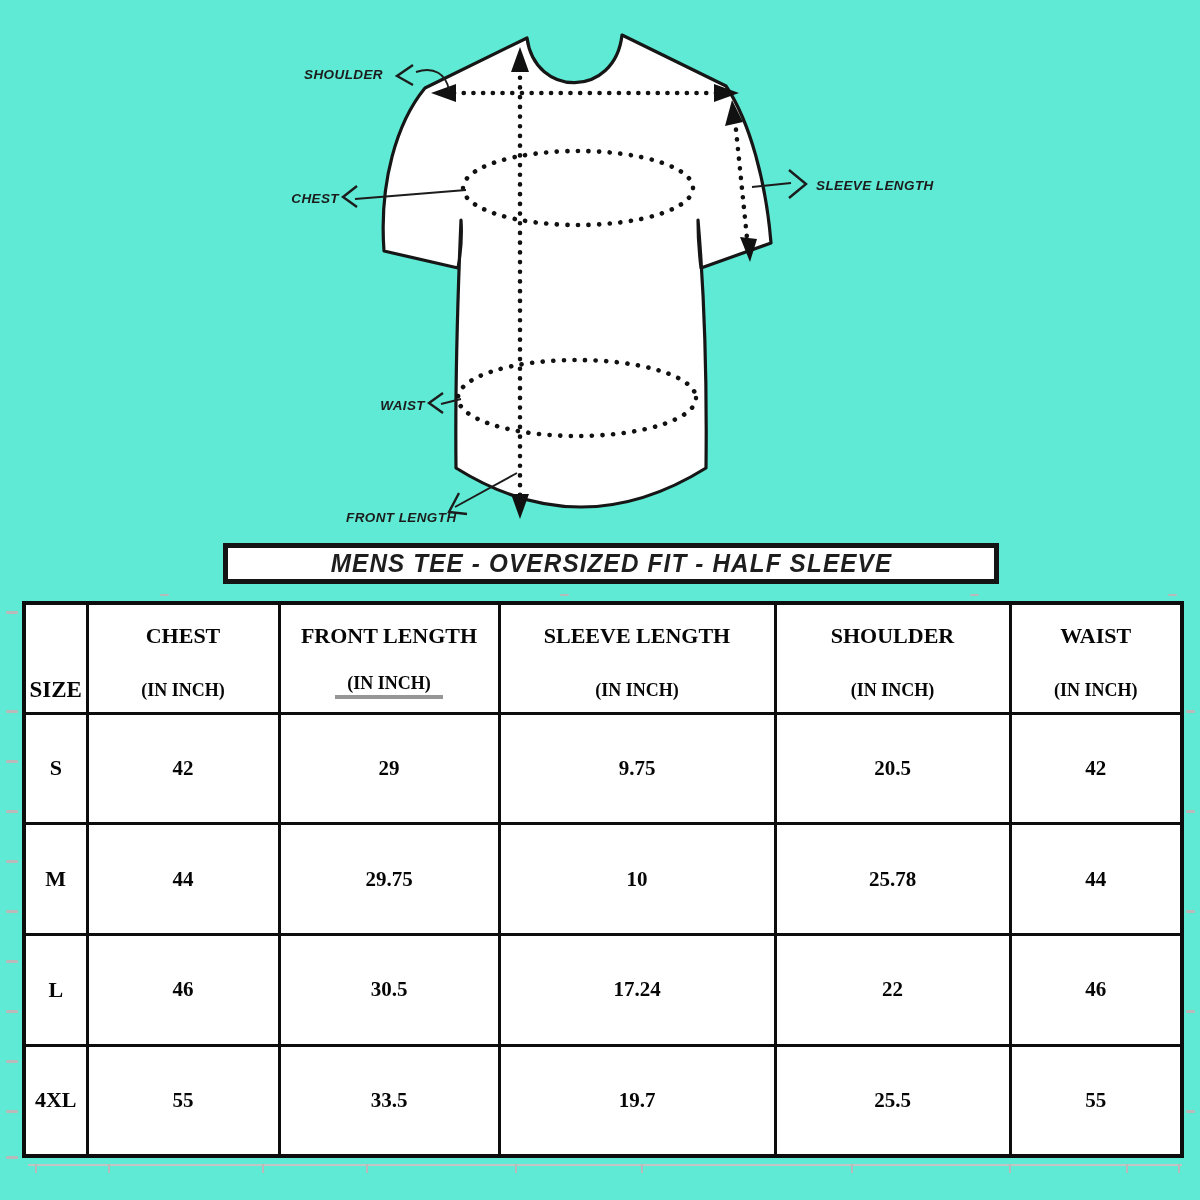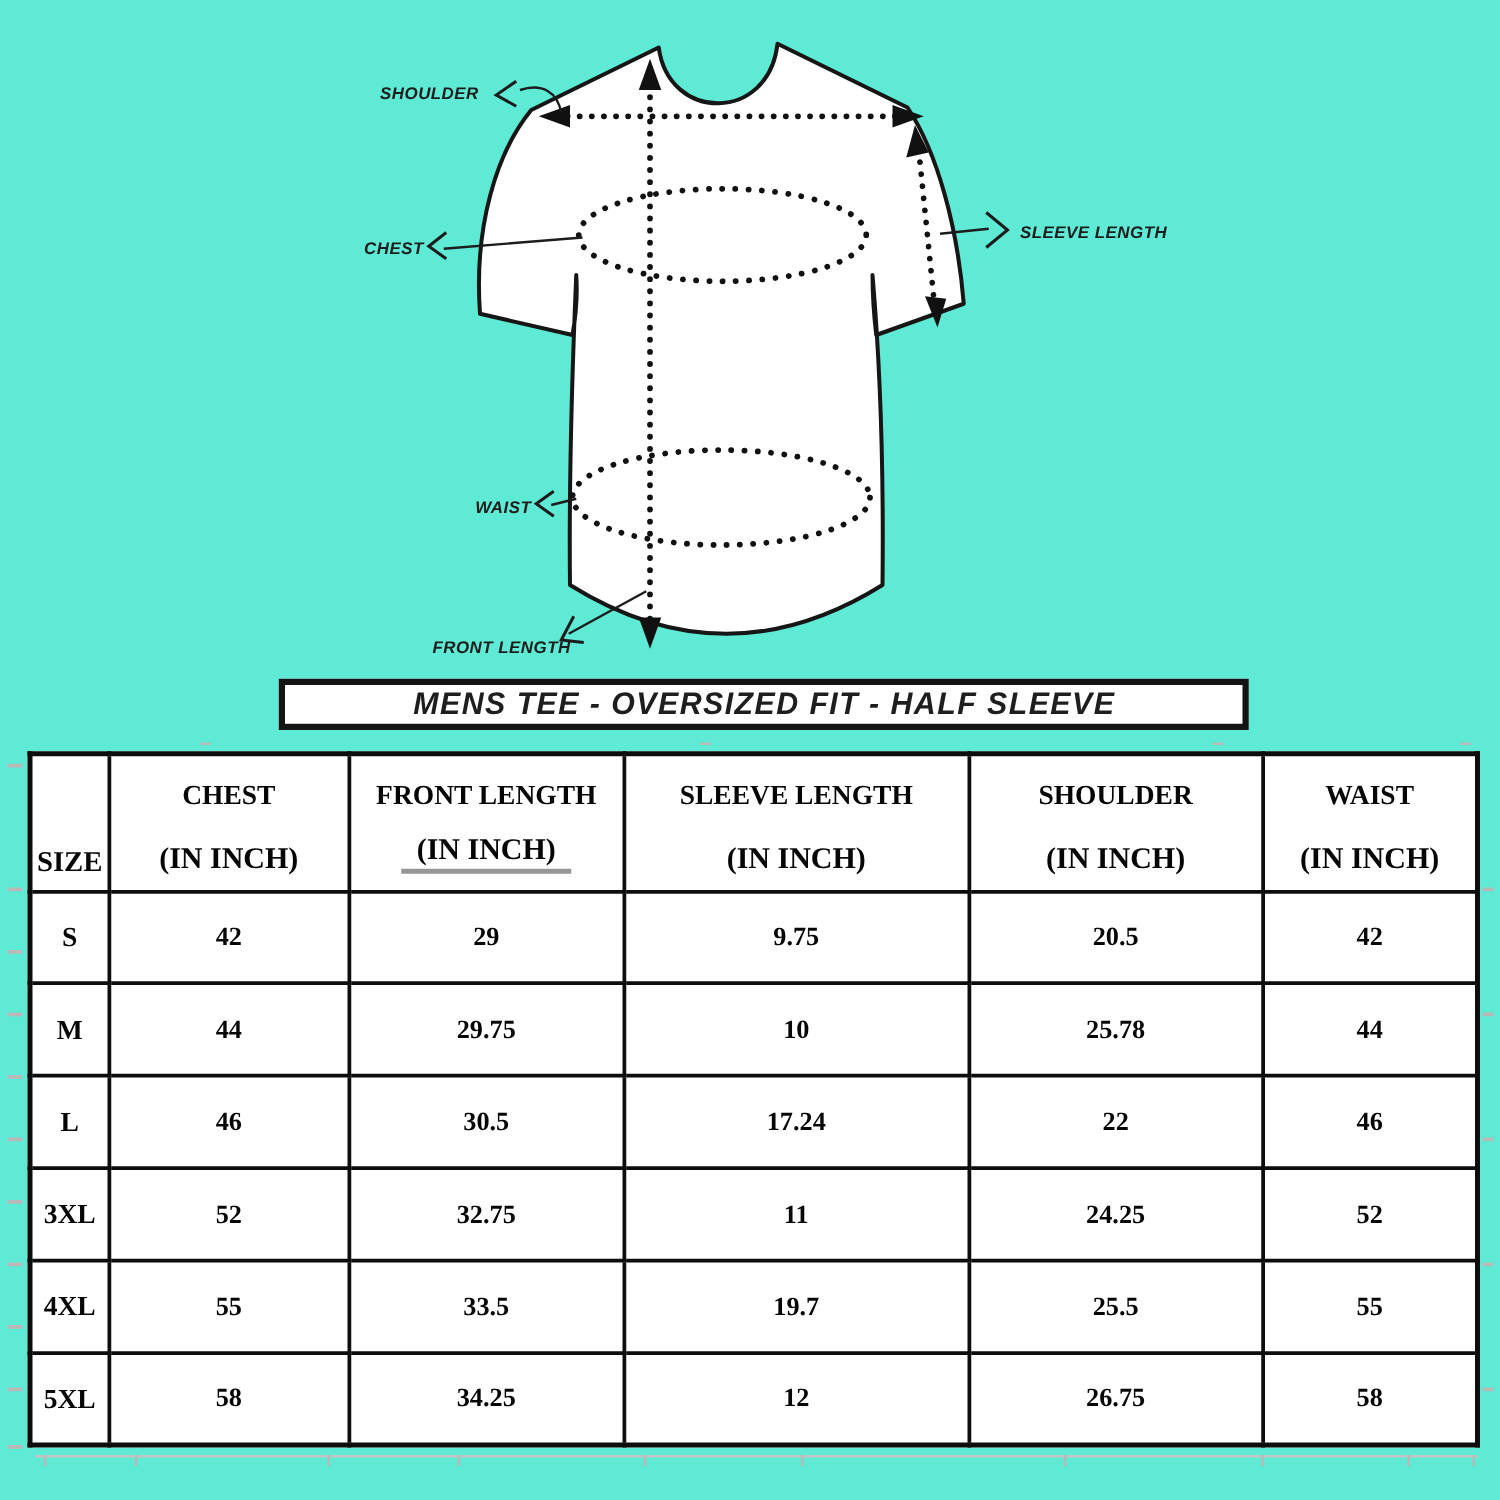--- a/index.html
+++ b/index.html
@@ -36,21 +36,21 @@
   .size-table{border:4px solid #0d0d0d;}
   .size-table thead tr{height:110px;}
   .size-table tbody tr{height:49px;}
   .hwrap{
     height:100%;box-sizing:border-box;display:flex;flex-direction:column;
     justify-content:space-between;align-items:center;padding:20px 0 13px;
   }
   .th-size .hwrap{justify-content:flex-end;padding-bottom:11px;}
   .hlabel{font-size:22px;line-height:1;}
   .th-size .hlabel{font-size:23px;}
-  .hsub{font-size:24px;line-height:1;}
+  .hsub{font-size:18px;line-height:1;}
   .hsub.u-sub{border-bottom:4px solid #969696;padding:0 12px 3px;}
   .num-cell{font-size:21px;}
   .size-cell{font-size:22px;}
   
   .tick{position:absolute;background:#b9b9b9;}
   .tick.h{width:12px;height:3px;border-radius:1px;}
   .tick.v{width:2px;height:9px;}
   .ruler{position:absolute;left:28px;top:1164px;width:1154px;height:2px;background:#c4c4c4;}
 </style>
 </head>
@@ -197,42 +197,26 @@
       </tr>
       <tr>
         <td class="size-cell">L</td>
         <td class="num-cell">46</td>
         <td class="num-cell">30.5</td>
         <td class="num-cell">17.24</td>
         <td class="num-cell">22</td>
         <td class="num-cell">46</td>
       </tr>
       <tr>
-        <td class="size-cell">3XL</td>
-        <td class="num-cell">52</td>
-        <td class="num-cell">32.75</td>
-        <td class="num-cell">11</td>
-        <td class="num-cell">24.25</td>
-        <td class="num-cell">52</td>
-      </tr>
-      <tr>
         <td class="size-cell">4XL</td>
         <td class="num-cell">55</td>
         <td class="num-cell">33.5</td>
         <td class="num-cell">19.7</td>
         <td class="num-cell">25.5</td>
         <td class="num-cell">55</td>
-      </tr>
-      <tr>
-        <td class="size-cell">5XL</td>
-        <td class="num-cell">58</td>
-        <td class="num-cell">34.25</td>
-        <td class="num-cell">12</td>
-        <td class="num-cell">26.75</td>
-        <td class="num-cell">58</td>
       </tr>
     </tbody>
   </table>
 
   <div>
     <div class="tick h" style="left:6px;top:611px"></div>
     <div class="tick h" style="left:6px;top:710px"></div>
     <div class="tick h" style="left:6px;top:760px"></div>
     <div class="tick h" style="left:6px;top:810px"></div>
     <div class="tick h" style="left:6px;top:860px"></div>

